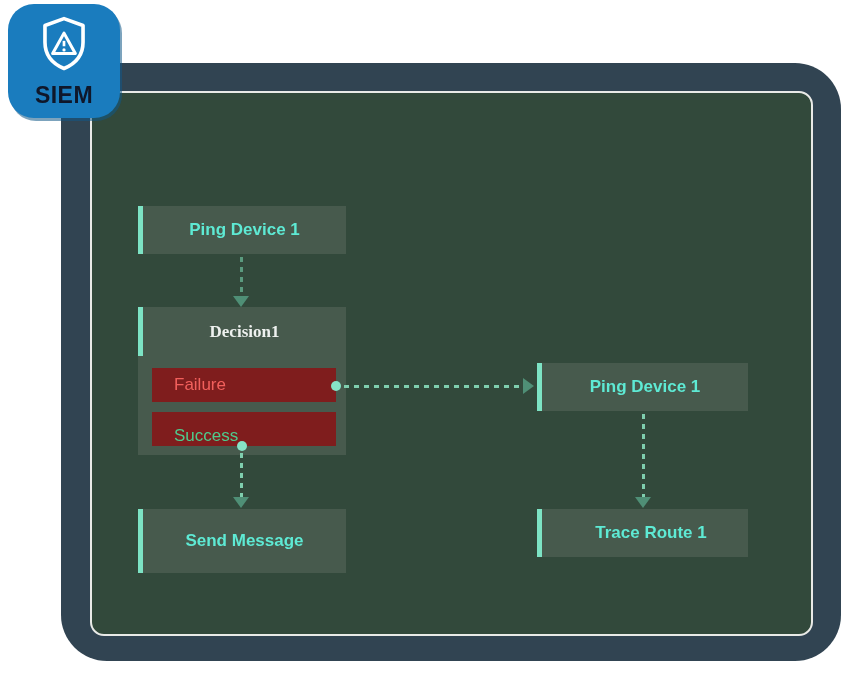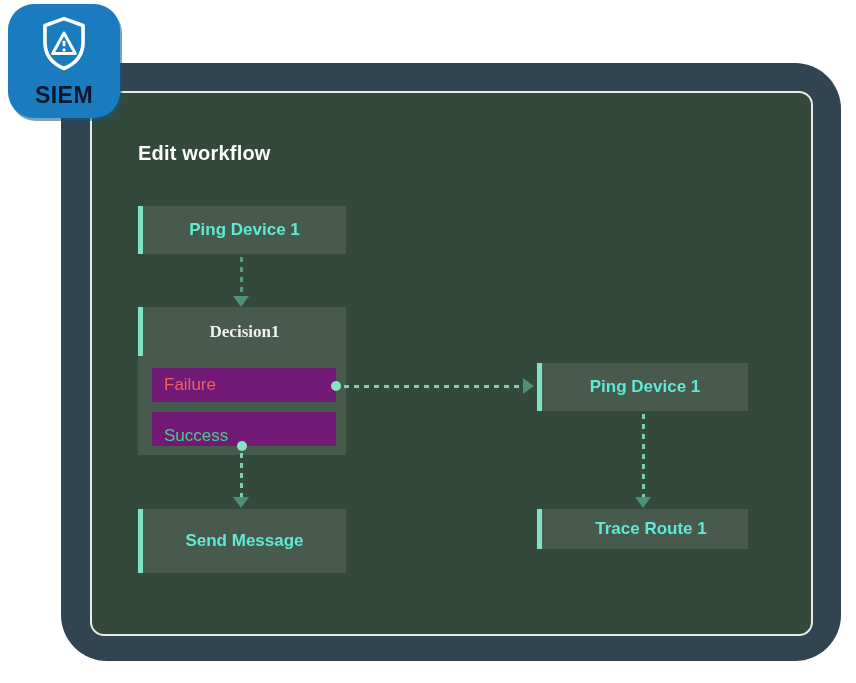--- a/index.html
+++ b/index.html
@@ -18,31 +18,31 @@
   .page-title { position:absolute; left:138px; top:142px; color:#fbfcfb;
                 font-size:20px; font-weight:bold; letter-spacing:.2px; }
 
   
   .node { position:absolute; background:#475a4d; border-left:5px solid #7de3c4;
           color:#5eead4; font-size:17px; font-weight:bold;
           display:flex; align-items:center; justify-content:center;text-align:center; }
   .node-ping1   { left:138px; top:206px; width:208px; height:48px; }
   .node-send    { left:138px; top:509px; width:208px; height:64px; }
   .node-ping2   { left:537px; top:363px; width:211px; height:48px; }
-  .node-trace   { left:537px; top:509px; width:211px; height:40px;padding-left:12px; }
+  .node-trace   { left:537px; top:509px; width:211px; height:48px;padding-left:12px; }
 
   
   .decision-wrap { position:absolute; left:138px; top:307px; width:208px; height:148px;
                    background:#475a4d; }
   .decision-header { height:49px; border-left:5px solid #7de3c4; color:#eef1ef;
                      font-size:17px; font-weight:bold;
                      display:flex; align-items:center; justify-content:center;font-family:Liberation Serif, serif; }
-  .branch { position:absolute; left:14px; width:184px; height:34px; background:#701a75;
+  .branch { position:absolute; left:14px; width:184px; height:34px; background:#7f1d1d;
             display:flex; align-items:center; font-size:17px; font-weight:500;
-            padding-left:12px; }
+            padding-left:22px; }
   .branch-failure { top:61px; }
   .branch-success { top:105px;align-items:flex-end; }
 
   
   .vline { position:absolute; width:3px;
            background:repeating-linear-gradient(180deg,#7fceae 0 5px,transparent 5px 10px); }
   .vline.muted { background:repeating-linear-gradient(180deg,#5a9a7e 0 5px,transparent 5px 10px); }
   .hline { position:absolute; height:3px;
            background:repeating-linear-gradient(90deg,#7fceae 0 5px,transparent 5px 10px); }
   .arrow-down { position:absolute; width:0; height:0;
@@ -74,21 +74,20 @@
 </style>
 </head>
 <body>
 
 <div class="stage">
 
   <div class="frame"></div>
 
   <div class="panel"></div>
 
-  <div class="page-title">Edit workflow</div>
 
   <div class="node node-ping1">
     <span>Ping Device 1</span>
   </div>
 
   <div class="decision-wrap">
     <div class="decision-header">
       <span>Decision1</span>
     </div>
     <div class="branch branch-failure">

